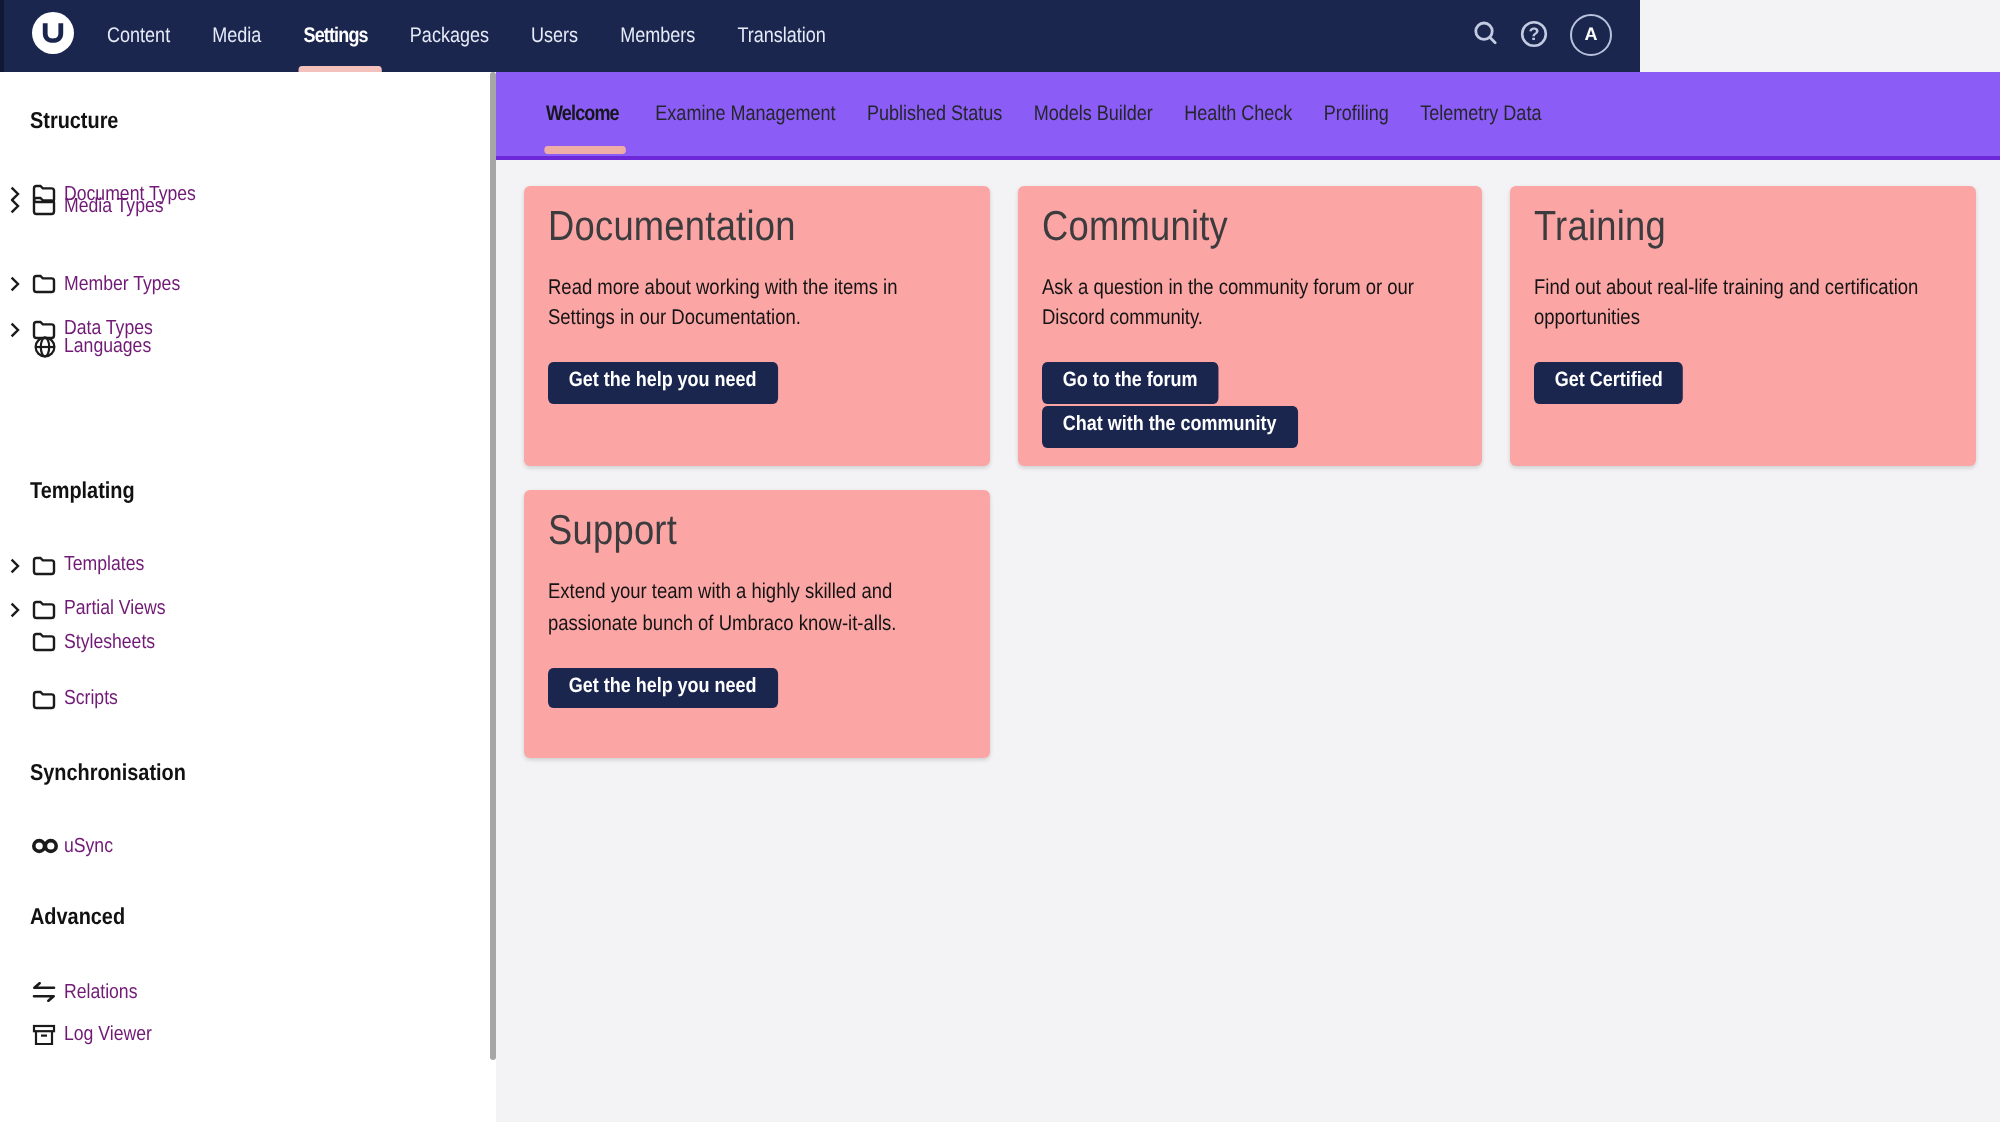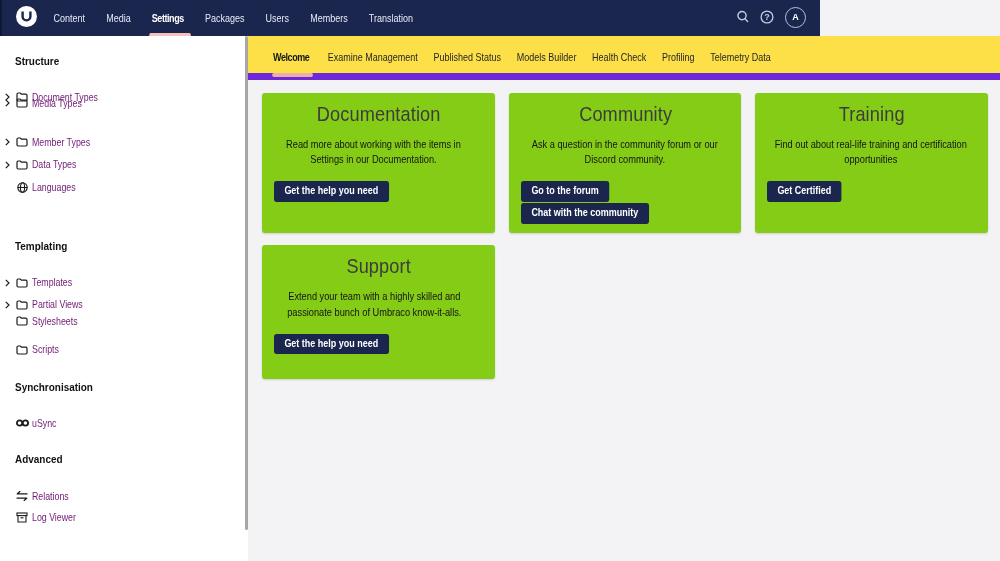--- a/index.html
+++ b/index.html
@@ -22,27 +22,27 @@
 .shead { position:absolute; left:15px; height:22px; display:flex; align-items:center; }
 .shead b { font-size:11.5px; font-weight:bold; color:#111; transform:scaleX(0.865); transform-origin:left center; white-space:nowrap; }
 .srow { position:absolute; left:0; height:22px; display:flex; align-items:center; color:#701a75; }
 .srow .chev { width:11px; display:flex; justify-content:center; margin-left:2px; }
 .srow .nochev { width:11px; margin-left:2px; }
 .srow .ic { width:14px; display:flex; justify-content:center; margin-left:2px; margin-right:3px; }
 .srow .lb { font-size:10.2px; transform:scaleX(0.865); transform-origin:left center; white-space:nowrap; }
 
 
 #main { position:absolute; left:248px; top:36px; width:752px; height:525px; }
-#tabbar { position:absolute; left:0; top:0; width:752px; height:44px; background:#fde047; border-bottom:7px solid #6d28d9; }
+#tabbar { position:absolute; left:0; top:0; width:752px; height:44px; background:#8b5cf6; border-bottom:2px solid #6d28d9; }
 #tabs { position:absolute; left:25px; top:0; height:43px; display:flex; align-items:center; transform:scaleX(0.85); transform-origin:left center; }
 .tab { font-size:10.6px; color:#24262c; margin-right:18.5px; position:relative; line-height:43px; white-space:nowrap; }
 .atab { font-weight:bold; letter-spacing:-0.5px; color:#15171c; margin-right:21.5px; }
 .atab::after { content:""; position:absolute; left:-1px; right:-4px; bottom:2px; height:4px; background:#eeada7; border-radius:2px; }
 #content { position:absolute; left:0; top:44px; width:752px; height:481px; }
-.card { position:absolute; width:232.5px; background:#84cc16; border-radius:3px; box-shadow:0 1px 2px rgba(0,0,0,0.15); padding:9px 12px;text-align:center; }
+.card { position:absolute; width:232.5px; background:#fca5a5; border-radius:3px; box-shadow:0 1px 2px rgba(0,0,0,0.15); padding:9px 12px; }
 .cw { position:relative; width:242px; height:100%; transform:scaleX(0.865); transform-origin:left top; }
 .cw h2 { font-size:21px; letter-spacing:0.15px; font-weight:normal; color:#3c3c3f; }
 .cw p { font-size:10.7px; line-height:15.4px; color:#141414; margin-top:11.2px; width:240px; }
 .btnrow { position:absolute; left:0; }
 .btn { display:inline-block; background:#1b264f; color:#fff; font-size:10.4px; font-weight:bold; height:20.5px; line-height:20.5px; padding:0 12px; border-radius:3px; white-space:nowrap; }
 </style>
 </head>
 <body>
 
 <header>
@@ -124,21 +124,21 @@
           <path d="M0.8 0.8 L4 4 L0.8 7.2" fill="none" stroke="#1b1b1b" stroke-width="1.2"></path>
         </svg>
       </span>
       <span class="ic">
         <svg width="12" height="10" viewBox="0 0 12 10">
           <path d="M1 2.2 C1 1.5 1.5 1 2.2 1 L4.2 1 L5.4 2.2 L9.8 2.2 C10.5 2.2 11 2.7 11 3.4 L11 7.8 C11 8.5 10.5 9 9.8 9 L2.2 9 C1.5 9 1 8.5 1 7.8 Z" fill="none" stroke="#1b1b1b" stroke-width="1.2"></path>
         </svg>
       </span>
       <span class="lb">Data Types</span>
     </div>
-  <div class="srow" style="top:140px">
+  <div class="srow" style="top:126px">
       <span class="nochev"></span>
       <span class="ic">
         <svg width="11" height="11" viewBox="0 0 11 11">
           <circle cx="5.5" cy="5.5" r="4.7" fill="none" stroke="#1b1b1b" stroke-width="1.1"></circle>
           <ellipse cx="5.5" cy="5.5" rx="2.1" ry="4.7" fill="none" stroke="#1b1b1b" stroke-width="1.1"></ellipse>
           <line x1="0.8" y1="5.5" x2="10.2" y2="5.5" stroke="#1b1b1b" stroke-width="1.1"></line>
         </svg>
       </span>
       <span class="lb">Languages</span>
     </div>

